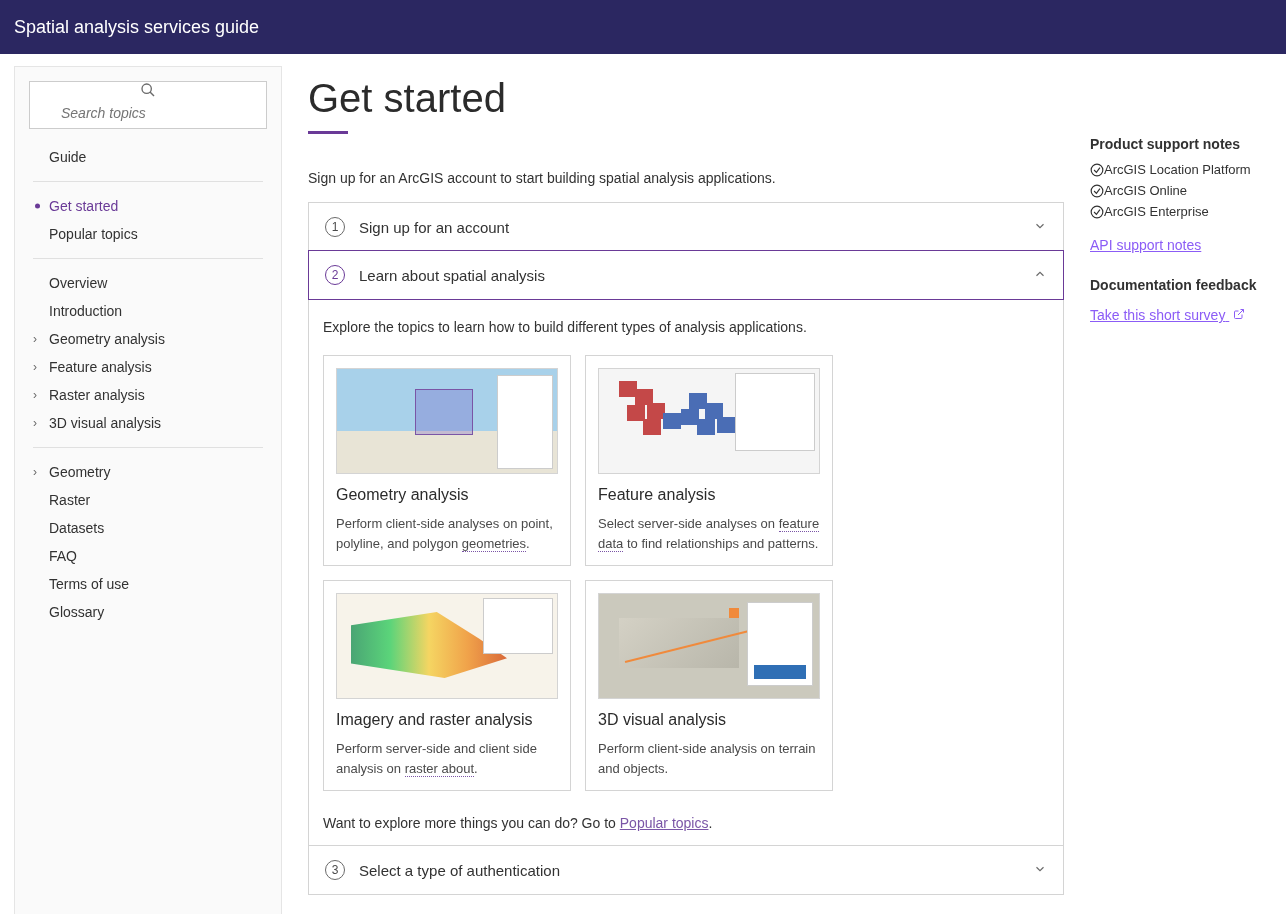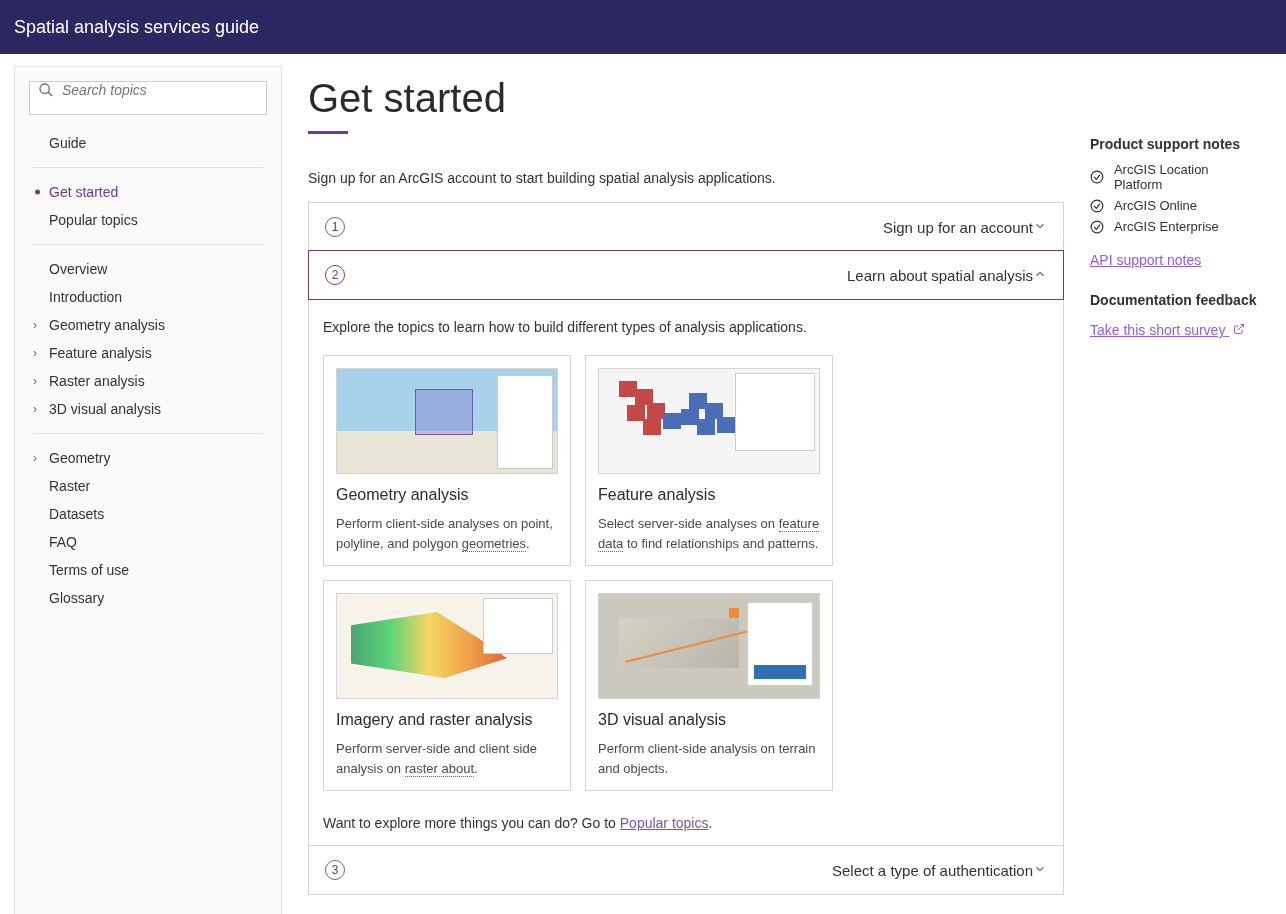--- a/index.html
+++ b/index.html
@@ -2,56 +2,56 @@
 <html><head>
 <meta charset="utf-8">
 <style>
   * { box-sizing: border-box; margin: 0; padding: 0; }
   body { font-family: -apple-system, "Segoe UI", "Avenir Next", "Helvetica Neue", Arial, sans-serif; color: #323232; background: #fff; font-size: 14px; }
   .header { background: #2b2761; color: #fff; padding: 16px 14px; height: 54px; display:flex; align-items:center;}
   .header-title { font-size: 18px; font-weight: 400; }
   .page { display: flex; }
   .sidebar { width: 268px; border: 1px solid #e5e5e5; margin: 12px 0 12px 14px; background: #fafafa; padding: 14px 0 30px 0; }
   .search-wrap { padding: 0 14px 14px 14px; }
-  .search { display:flex; align-items:flex-start; border:1px solid #ccc; background:#fff; height:34px; padding:0 8px;}
+  .search { display:flex; align-items:center; border:1px solid #ccc; background:#fff; height:48px; padding:0 8px;flex-direction:column;}
   .search svg { width:16px; height:16px; color:#6a6a6a;}
   .search input { border:none; outline:none; flex:1; margin-left:8px; font-size:14px; font-style:italic; color:#6a6a6a; background:transparent;}
   .nav-group { padding: 0 14px; }
   .nav-item { display:flex; align-items:center; padding: 6px 6px 6px 20px; font-size:14px; color:#323232; cursor:pointer; position:relative;}
   .nav-item.top { padding-left: 20px; }
   .nav-item.active { color:#6a3a97; }
   .nav-item.active::before { content:""; position:absolute; left:6px; top:50%; width:5px; height:5px; background:#6a3a97; border-radius:50%; transform:translateY(-50%);}
   .nav-item .chev { position:absolute; left:4px; top:50%; transform:translateY(-50%); color:#6a6a6a; font-size:12px;}
   .nav-sep { height:1px; background:#e0e0e0; margin: 10px 18px; }
   .main { flex:1; padding: 22px 26px 40px 26px; display:flex; gap: 26px;}
   .content { flex:1; max-width: 800px;}
   .page-title { font-size: 40px; font-weight: 300; color:#2b2b2b;}
   .title-underline { width:40px; height:3px; background:#6a3a97; margin-top:10px; margin-bottom: 36px;}
   .intro { font-size:14px; margin-bottom:16px;}
   .stepper { border:1px solid #d4d4d4;}
   .step-head { display:flex; align-items:center; padding: 14px 16px; cursor:pointer; border-top:1px solid #d4d4d4;}
   .stepper .step-head:first-child { border-top:none;}
   .step-head.open { border: 1px solid #6a3a97; margin:-1px;}
   .step-num { width:20px; height:20px; border:1px solid #6a6a6a; border-radius:50%; display:flex; align-items:center; justify-content:center; font-size:12px; margin-right:14px; color:#4a4a4a;}
   .step-head.open .step-num { border-color:#6a3a97; color:#6a3a97;}
-  .step-title { flex:1; font-size:15px;text-align:right;}
+  .step-title { flex:1; font-size:15px;}
   .step-chev { color:#6a6a6a; }
   .step-body { padding: 20px 14px 14px 14px;}
   .step-desc { font-size:14px; margin-bottom: 20px;}
   .cards { display:flex; flex-wrap:wrap; gap: 14px;}
   .card { width: 248px; border:1px solid #d4d4d4; padding:12px; cursor:pointer;}
   .card-img { width:100%; height: 106px; border:1px solid #d4d4d4; background:#f2f2f2; margin-bottom:12px; position:relative; overflow:hidden;}
   .card-title { font-size:16px; margin-bottom: 10px; color:#2b2b2b;}
   .card-desc { font-size:13px; line-height:1.5; color:#4a4a4a;}
   .glossary { border-bottom: 1px dotted #7a55a6; }
   .more-line { margin-top: 24px; font-size:14px;}
   .link-solid { color:#7a55a6; text-decoration:underline;}
   .aside { width: 170px; padding-top: 60px;}
   .aside h4 { font-size:14px; font-weight:600; margin-bottom:10px;}
-  .support-item { display:flex; align-items:center; gap:10px; font-size:13px; margin-bottom:6px;}
+  .support-item { display:flex; align-items:center; gap:0; font-size:13px; margin-bottom:6px;}
   .support-item svg {width:14px; height:14px;}
   .aside-link { color:#8b5cf6; text-decoration:underline; font-size:14px; display:inline-block; margin-top:12px;}
   .aside-section { margin-bottom: 24px;}
   .ext-icon { width:12px; height:12px; display:inline-block; margin-left:4px;}
   
   .thumb-geo { background: linear-gradient(180deg,#a8d1ea 60%,#e8e4d6 60%);}
   .thumb-geo::after{content:"";position:absolute;left:78px;top:20px;width:56px;height:44px;background:rgba(110,90,200,0.3);border:1px solid #7a55a6;}
   .thumb-geo .panel{position:absolute;right:4px;top:6px;width:56px;height:94px;background:#fff;border:1px solid #ccc;}
   .thumb-feat { background:#f5f5f5;}
   .thumb-feat .hex{position:absolute;width:18px;height:16px;}

